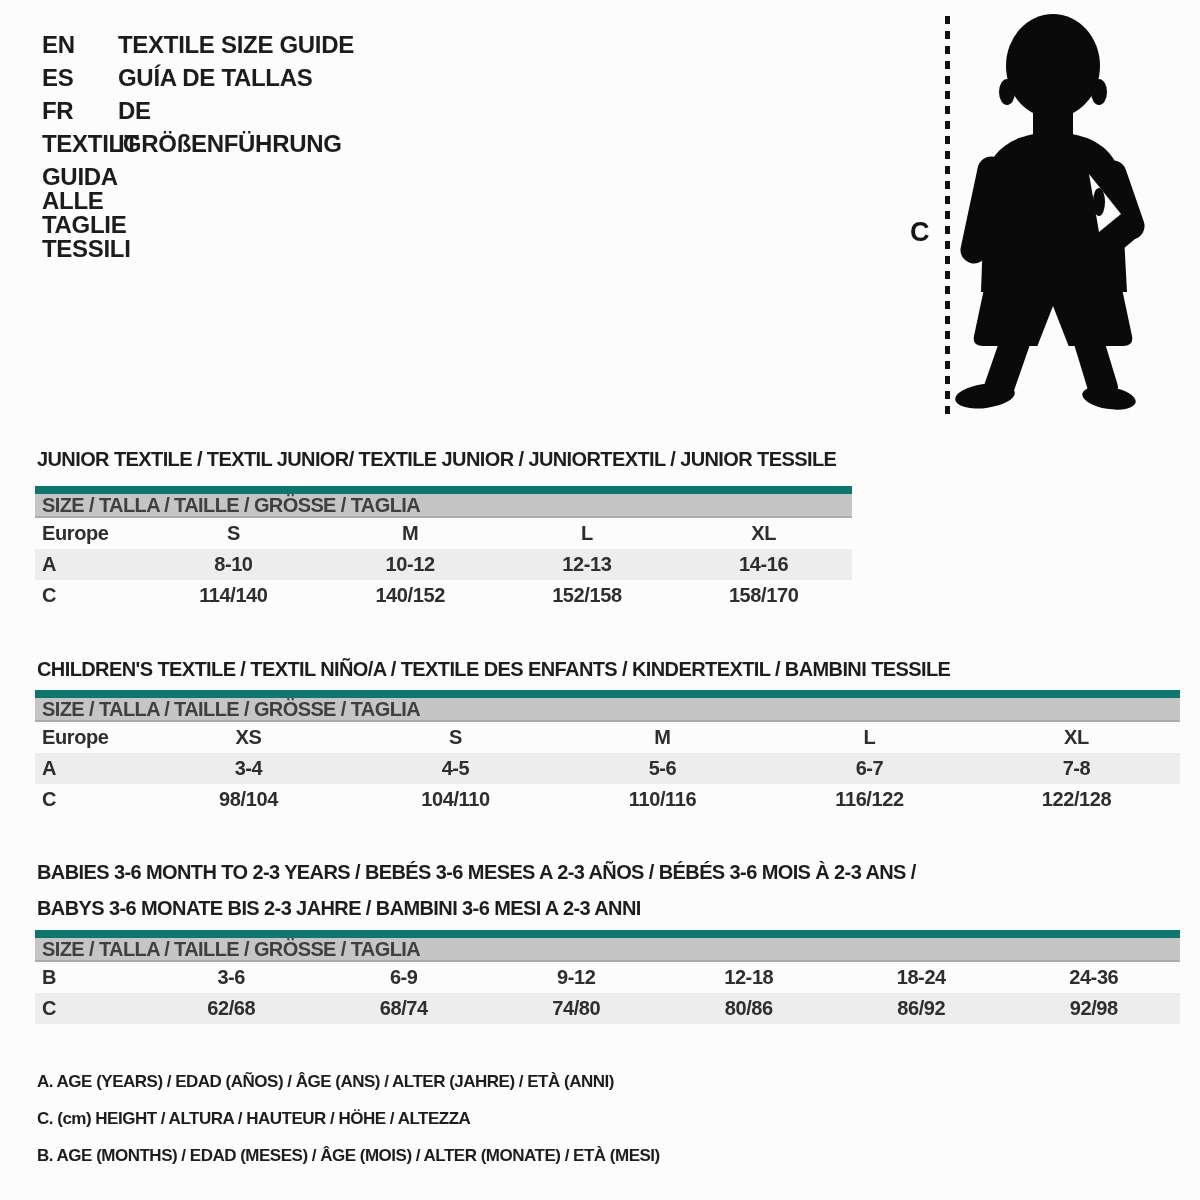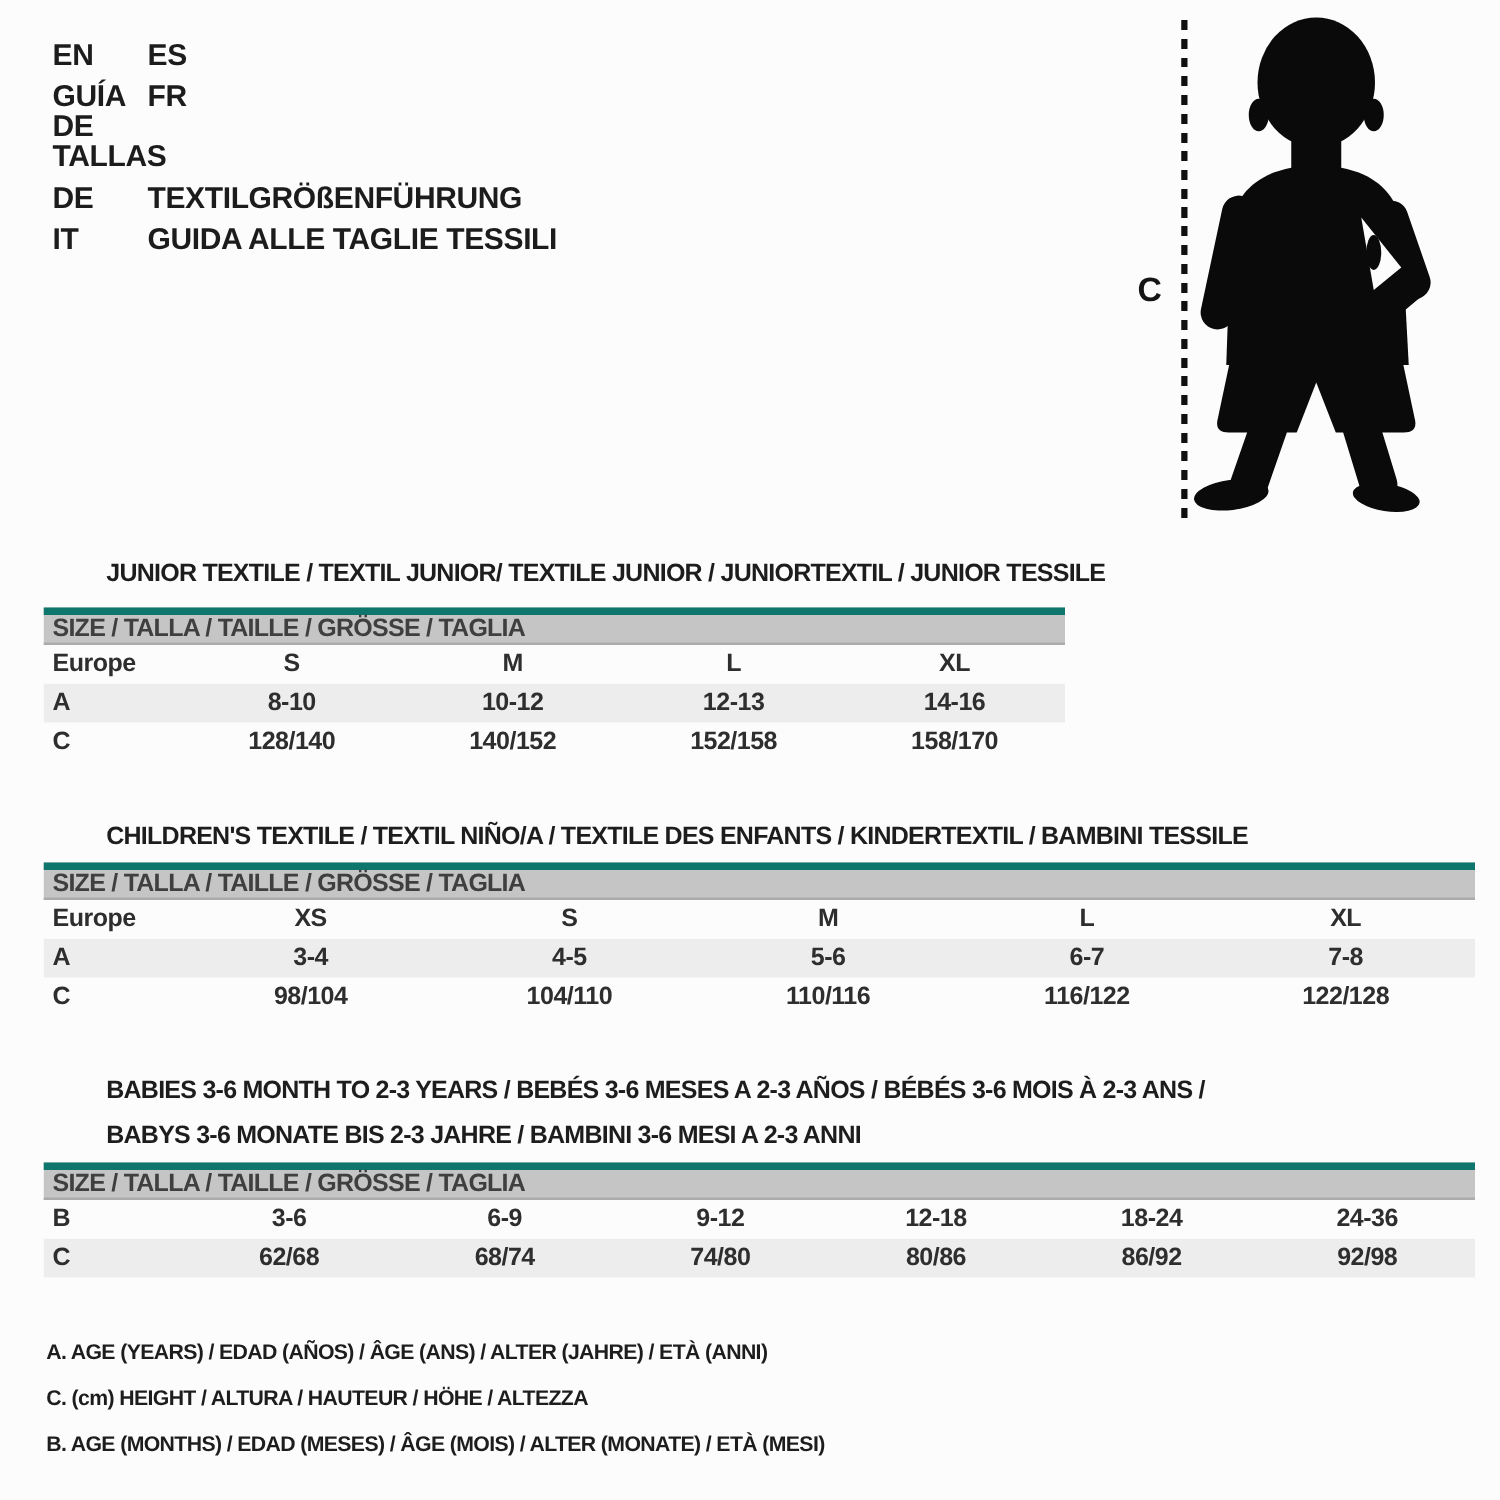--- a/index.html
+++ b/index.html
@@ -30,31 +30,31 @@
   .measure-label{
     position:absolute;left:910px;top:217px;
     font-size:27px;font-weight:700;color:#151515;
   }
   .silhouette{position:absolute;left:953px;top:12px;}
 
   
   .sec-title{
     position:absolute;left:37px;
     font-size:20px;line-height:24px;font-weight:700;
-    letter-spacing:-0.6px;color:#1d1d1d;white-space:nowrap;margin-left:48px;
+    letter-spacing:-0.6px;color:#1d1d1d;white-space:nowrap;
   }
 
   
   .table{position:absolute;left:35px;}
   .t1{width:817px;}
   .t2,.t3{width:1145px;}
   .thead{
     height:22px;
     background:#c5c5c5;
-    border-top:6px solid #0f766e;
+    border-top:8px solid #0f766e;
     border-bottom:2px solid #ababab;
     font-size:20px;line-height:22px;font-weight:700;
     letter-spacing:-0.6px;color:#3f3f3f;
     padding-left:7px;
   }
   .trow{display:flex;align-items:center;height:31px;
     font-size:20px;font-weight:700;letter-spacing:-0.4px;color:#2e2e2e;}
   .trow.shaded{background:#ededed;}
   .tlabel{width:110px;padding-left:7px;box-sizing:border-box;}
   .tcell{flex:1;text-align:center;}
@@ -66,20 +66,21 @@
     letter-spacing:-0.5px;color:#1d1d1d;white-space:nowrap;
   }
 </style>
 </head>
 <body>
 
 <div class="page">
 
   <div class="lang-block">
     <span>EN</span>
+    <span>TEXTILE SIZE GUIDE</span>
     <span>ES</span>
     <span>GUÍA DE TALLAS</span>
     <span>FR</span>
     <span>DE</span>
     <span>TEXTILGRÖßENFÜHRUNG</span>
     <span>IT</span>
     <span>GUIDA ALLE TAGLIE TESSILI</span>
   </div>
 
   <div class="measure-line"></div>
@@ -126,21 +127,21 @@
     </div>
     <div class="trow shaded">
       <span class="tlabel">A</span>
       <span class="tcell">8-10</span>
       <span class="tcell">10-12</span>
       <span class="tcell">12-13</span>
       <span class="tcell">14-16</span>
     </div>
     <div class="trow">
       <span class="tlabel">C</span>
-      <span class="tcell">128/140</span>
+      <span class="tcell">114/140</span>
       <span class="tcell">140/152</span>
       <span class="tcell">152/158</span>
       <span class="tcell">158/170</span>
     </div>
   </div>
 
   <h2 class="sec-title" style="top:640px">CHILDREN'S TEXTILE / TEXTIL NIÑO/A / TEXTILE DES ENFANTS / KINDERTEXTIL / BAMBINI TESSILE</h2>
   <div class="table t2" style="top:690px">
     <div class="thead">SIZE / TALLA / TAILLE / GRÖSSE / TAGLIA</div>
     <div class="trow">

